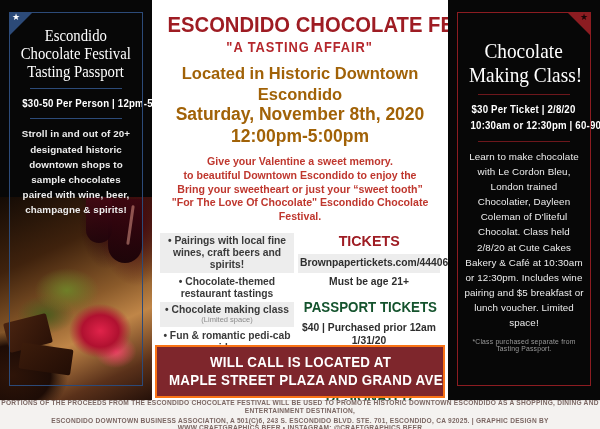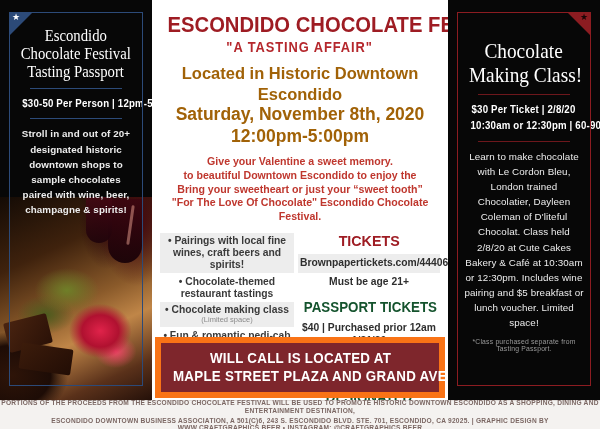--- a/index.html
+++ b/index.html
@@ -65,21 +65,21 @@
   #cols{display:flex;margin-top:9px;padding:0 6px;text-align:center;}
   #col-wh{width:50%;padding:0 2px;}
   #col-tix{width:50%;padding:0 2px;}
   .col-heading{color:#9e1c23;font-size:15.5px;font-weight:bold;line-height:1;margin-bottom:6px;}
   .wh-item{font-size:10.3px;font-weight:bold;color:#3a3a3a;line-height:1.15;padding:2.5px 2px;}
   .wh-item:nth-child(odd){background:#ededed;}
   .wh-note{font-size:7.5px;color:#8a8a8a;font-weight:normal;}
   .tix-row{font-size:10.3px;font-weight:bold;color:#2e2e2e;line-height:1.2;padding:3px 2px;}
   .tix-shaded{background:#ededed;}
   .tix-heading{color:#14532d;font-size:14.5px;font-weight:bold;line-height:1.05;margin-top:9px;margin-bottom:4px;}
-  #banner{position:absolute;left:3px;right:3px;bottom:2px;background:#7e262c;border:6px solid #f97316;
+  #banner{position:absolute;left:3px;right:3px;bottom:2px;background:#7e262c;border:2px solid #f97316;
     color:#fff;font-weight:bold;padding:6px 0 7px;}
   .banner-line{font-size:14.5px;line-height:1.25;letter-spacing:.3px;}
   
   #footer{position:absolute;left:0;top:400px;width:600px;height:29px;background:#f4f2f0;
     border-top:1px solid #e2dedc;display:flex;flex-direction:column;justify-content:center;gap:2px;}
   .footer-line{font-size:6.6px;color:#7b6763;letter-spacing:.25px;text-align:center;font-weight:bold;line-height:1.2;}
 </style>
 </head>
 <body>
 

